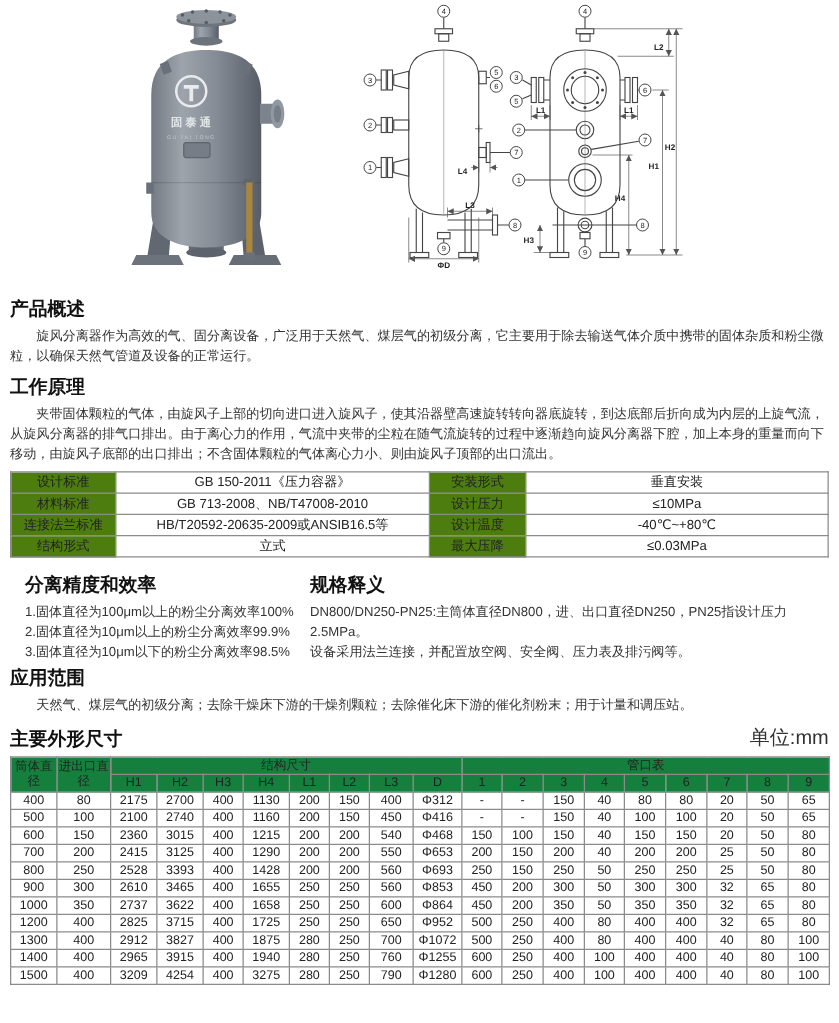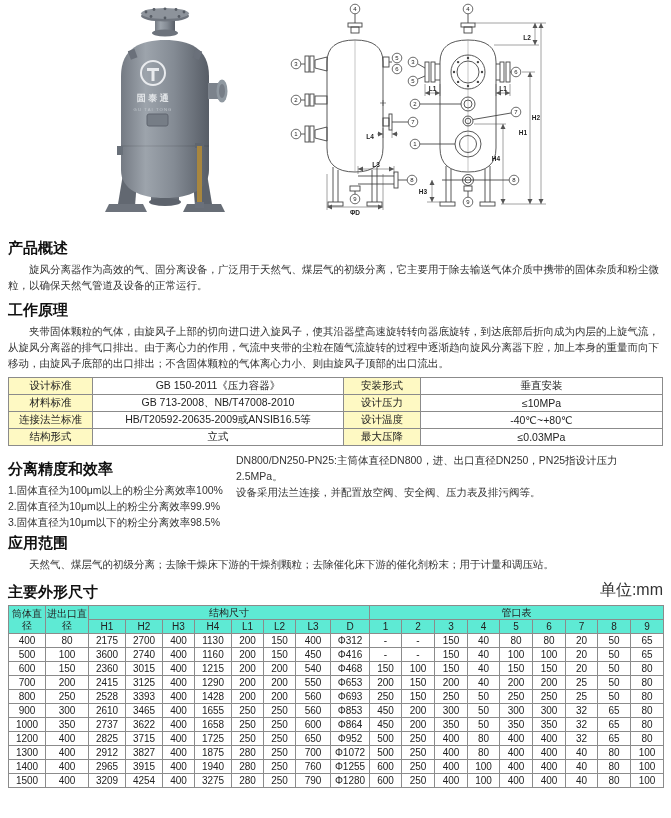--- a/index.html
+++ b/index.html
@@ -8,30 +8,30 @@
   .page { padding:0 8px; }
   .hero { height:215px; display:flex; align-items:flex-start; }
   .photo { margin-left:97px; }
   .draw { margin-left:50px; }
   h2.sec-title { font-size:15px; line-height:18px; font-weight:700; color:#111; margin:8px 0 4px; }
   h2.first { margin-top:24px; }
   .para { font-size:10.5px; line-height:16px; color:#333; text-indent:2em; margin:0 0 6px; }
   table { border-collapse:collapse; }
   .tech { width:100%; table-layout:fixed; margin:2px 0 6px; border:1px solid #6f6f6f; }
   .tech td { border:1px solid #8b8b8b; font-size:10.5px; text-align:center; padding:1px 2px; height:13px; color:#222; }
-  .tech td.lbl { background:#fef9c3; }
-  .cols { display:flex; margin-bottom:4px; }
+  .tech td.lbl { background:#4d7c0f; }
+  .cols { display:flex; margin-bottom:4px;margin-left:12px; }
   .col-left { width:228px; }
   .col-right { flex:1; }
   .item, .spec-para { font-size:10.5px; line-height:16px; color:#333; }
   .dims-head { display:flex; justify-content:space-between; align-items:flex-end; margin-top:8px; margin-bottom:4px; }
   .unit { font-size:16px; color:#333; }
   .dims { width:100%; table-layout:fixed; border:1px solid #6f6f6f; }
   .dims th, .dims td { border:1px solid #8b8b8b; font-size:10px; font-weight:400; text-align:center; padding:0; color:#222; }
-  .dims thead th { background:#5eead4; height:14px; line-height:1.2; }
+  .dims thead th { background:#15803d; height:14px; line-height:1.2; }
   .dims tbody td { height:14px; }
   svg text { font-family:"Liberation Sans","DejaVu Sans",sans-serif; }
 </style>
 </head>
 <body>
 
 <div class="page">
 
   <div class="hero">
 
@@ -354,20 +354,21 @@
   </section>
 
   <div class="cols">
     <div class="col-left">
       <h2 class="sec-title">分离精度和效率</h2>
       <div class="item">1.固体直径为100μm以上的粉尘分离效率100%</div>
       <div class="item">2.固体直径为10μm以上的粉尘分离效率99.9%</div>
       <div class="item">3.固体直径为10μm以下的粉尘分离效率98.5%</div>
     </div>
     <div class="col-right">
+      <h2 class="sec-title">规格释义</h2>
       <div class="spec-para">DN800/DN250-PN25:主筒体直径DN800，进、出口直径DN250，PN25指设计压力2.5MPa。</div>
       <div class="spec-para">设备采用法兰连接，并配置放空阀、安全阀、压力表及排污阀等。</div>
     </div>
   </div>
 
   <section>
     <h2 class="sec-title" style="margin-top:2px">应用范围</h2>
     <p class="para" style="margin-bottom:2px">天然气、煤层气的初级分离；去除干燥床下游的干燥剂颗粒；去除催化床下游的催化剂粉末；用于计量和调压站。</p>
   </section>
 
@@ -443,21 +444,21 @@
             <td>40</td>
             <td>80</td>
             <td>80</td>
             <td>20</td>
             <td>50</td>
             <td>65</td>
           </tr>
           <tr>
             <td>500</td>
             <td>100</td>
-            <td>3600</td>
+            <td>2100</td>
             <td>2740</td>
             <td>400</td>
             <td>1160</td>
             <td>200</td>
             <td>150</td>
             <td>450</td>
             <td>Φ416</td>
             <td>-</td>
             <td>-</td>
             <td>150</td>

